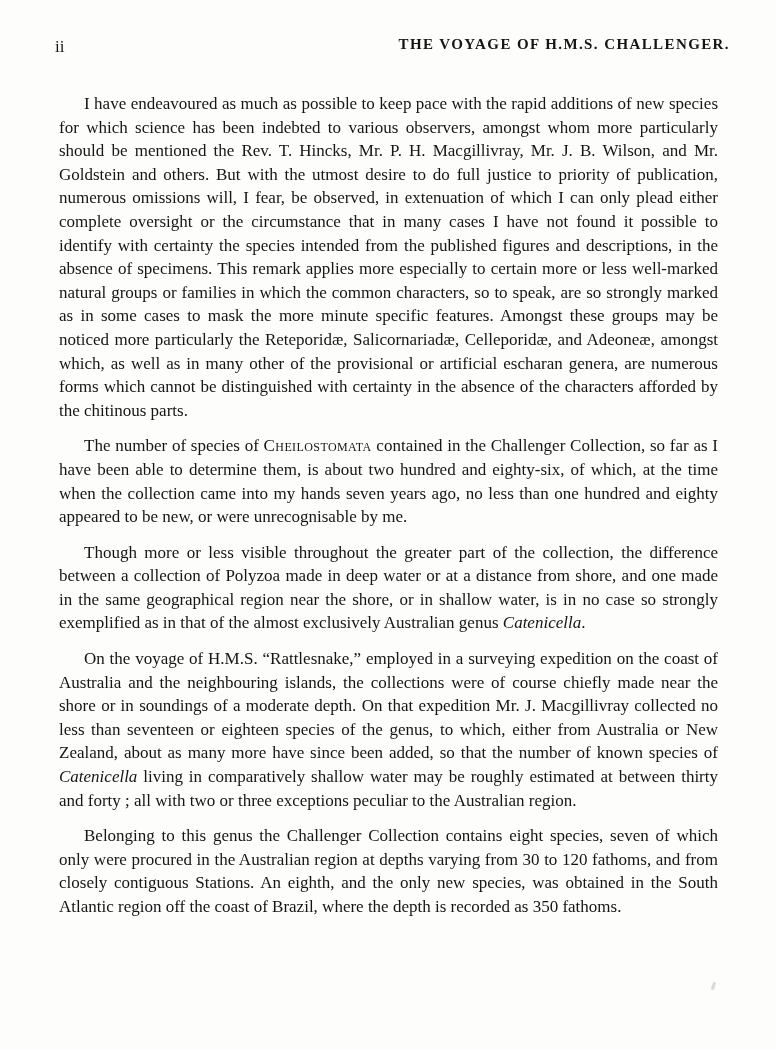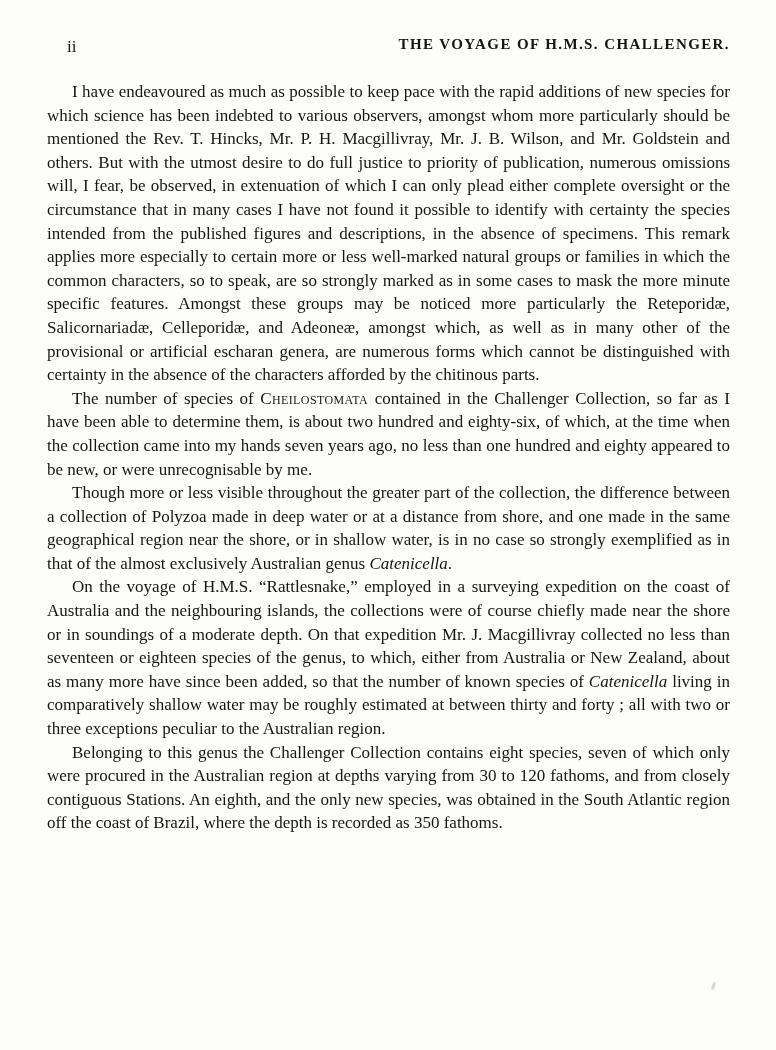--- a/index.html
+++ b/index.html
@@ -15,21 +15,20 @@
     font-family: "Liberation Serif", "DejaVu Serif", serif;
     color: #151515;
     overflow: hidden;
   }
   .running-head {
     position: absolute;
     top: 36px;
     left: 47px;
     right: 46px;
     height: 22px;
-    margin-left: 12px;
   }
   .pagenum {
     position: absolute;
     left: 8px;
     top: 1px;
     font-size: 17px;
   }
   .title {
     display: block;
     text-align: right;
@@ -41,21 +40,21 @@
   .body-text {
     position: absolute;
     top: 80px;
     left: 47px;
     width: 683px;
     font-size: 17px;
     line-height: 23.6px;
     text-align: justify;
   }
   .body-text p {
-    margin: 0;
+    margin: 12px;
     text-indent: 25px;
   }
   .seg-normal { font-style: normal; }
   .seg-italic { font-style: italic; }
   .seg-smallcaps { font-variant: small-caps; letter-spacing: 0.4px; }
   .speck {
     position: absolute;
     left: 712px;
     top: 982px;
     width: 3px;

